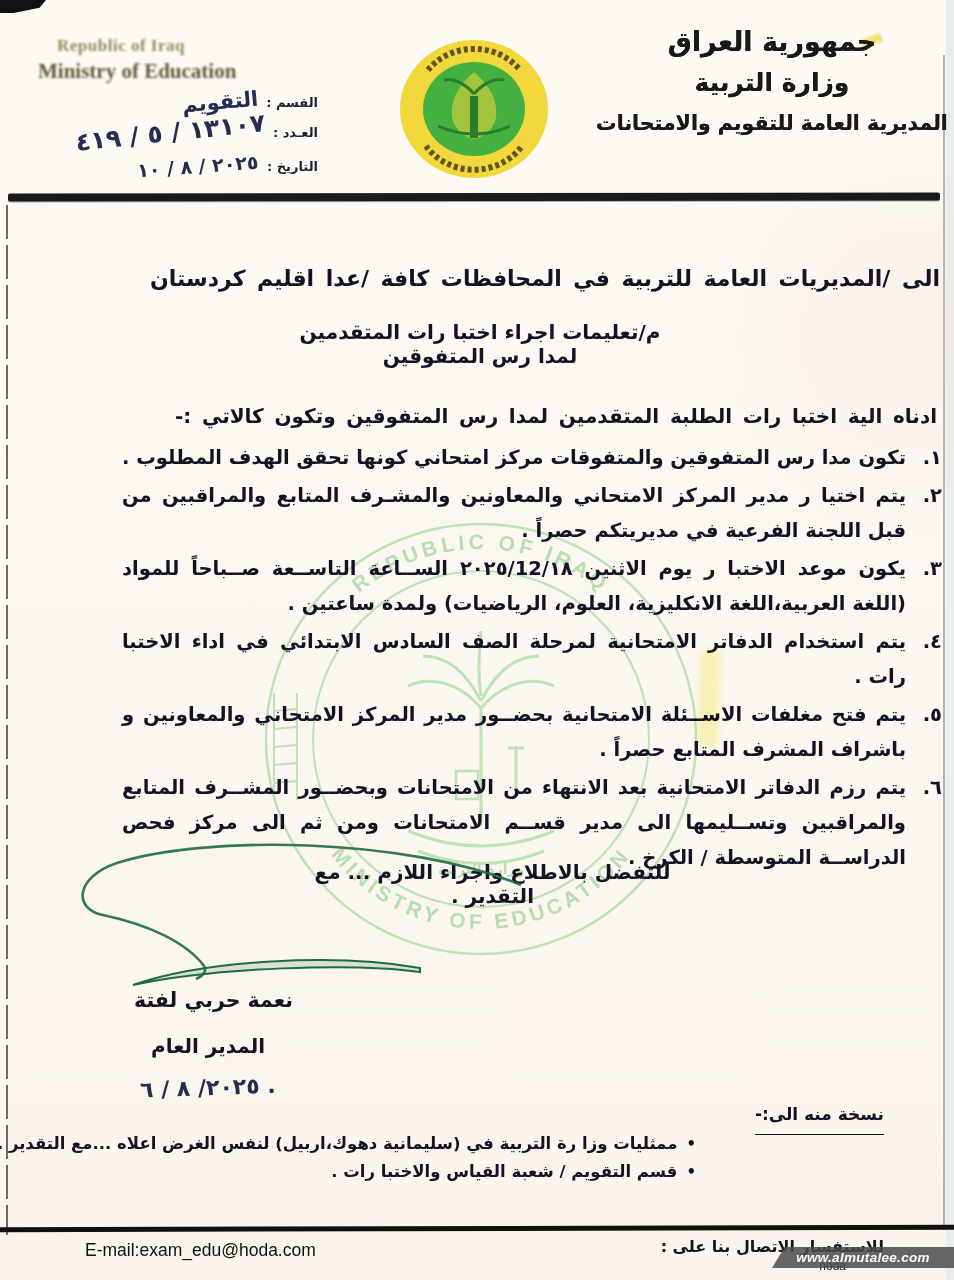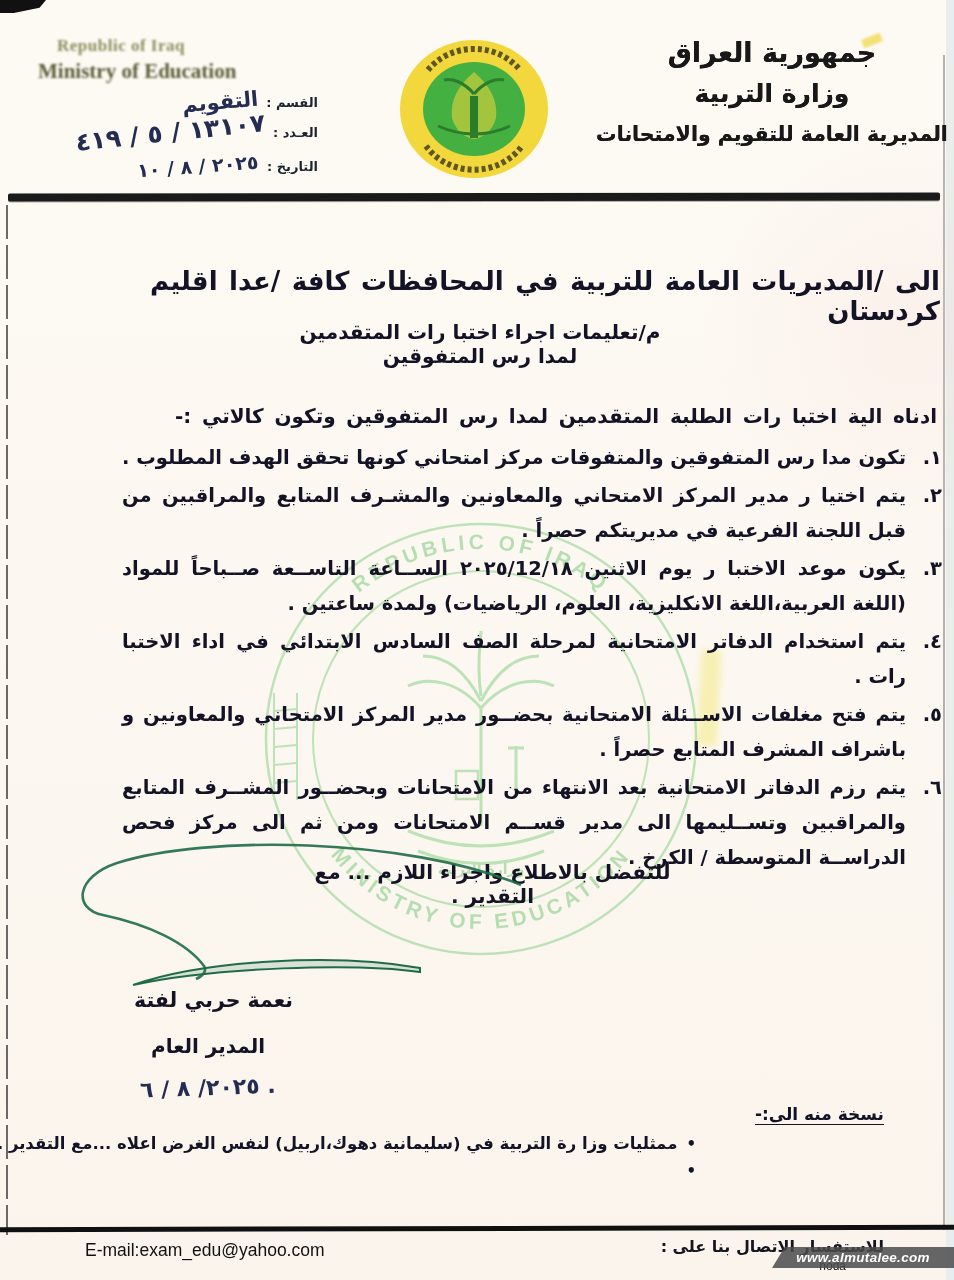--- a/index.html
+++ b/index.html
@@ -34,47 +34,47 @@
     font-size:17px;color:#8e8e5e;filter:blur(1px);letter-spacing:.5px;}
   .eng2{left:38px;top:59px;font-family:"Liberation Serif",serif;font-weight:bold;
     font-size:21px;color:#5c5c38;filter:blur(.8px);}
   .hfield{position:absolute;right:636px;display:flex;direction:rtl;align-items:center;gap:8px;white-space:nowrap;}
   .hfield .lbl{font-size:13px;font-weight:bold;color:#1c2430;text-align:right;}
   .hand{color:#232c52;font-weight:600;}
   .f1{top:90px}.f2{top:118px}.f3{top:155px}
   .v1{font-size:21px;transform:rotate(-5deg);}
   .v2{font-size:25px;transform:rotate(-6deg);letter-spacing:3px;}
   .v3{font-size:19px;transform:rotate(-4deg);letter-spacing:2px;}
-  .callig{left:594px;top:26px;width:356px;text-align:center;direction:rtl;color:#181818;margin-top:11px;}
+  .callig{left:594px;top:26px;width:356px;text-align:center;direction:rtl;color:#181818;}
   .callig .c1{font-size:27px;font-weight:bold;text-shadow:0 0 .6px #181818;}
   .callig .c2{font-size:25px;font-weight:bold;margin-top:11px;text-shadow:0 0 .6px #181818;}
   .callig .c3{font-size:20.5px;font-weight:bold;margin-top:14px;text-shadow:0 0 .5px #181818;}
   
   .ar{direction:rtl;font-weight:bold;}
-  .to-line{left:150px;top:266px;width:790px;font-size:26px;
+  .to-line{left:150px;top:266px;width:790px;font-size:22px;
     text-align:justify;text-align-last:justify;}
   .subject{left:280px;top:320px;width:400px;font-size:20px;text-align:center;}
   .greeting{left:645px;top:364px;width:268px;font-size:20px;
     text-align:justify;text-align-last:justify;}
   .intro{left:175px;top:404px;width:762px;font-size:20px;
     text-align:justify;text-align-last:justify;}
   .list{left:122px;top:440px;width:820px;}
   .item{display:flex;direction:rtl;gap:10px;margin-bottom:3px;
     font-size:19.5px;font-weight:bold;line-height:35px;}
   .item .num{flex:0 0 26px;text-align:right;}
   .item .txt{flex:1;text-align:justify;text-justify:inter-word;}
   .closing{left:280px;top:860px;width:425px;font-size:20px;text-align:center;}
   
   .sig-name{left:128px;top:988px;width:165px;font-size:20.5px;text-align:right;}
   .sig-title{left:138px;top:1034px;width:140px;font-size:20px;text-align:center;}
   .sig-date{left:140px;top:1074px;width:200px;font-size:22px;direction:ltr;
     color:#232c52;font-weight:600;transform:rotate(-2deg);letter-spacing:2px;}
   
   .cc-head{right:70px;top:1104px;font-size:17px;direction:rtl;
-    border-bottom:1.5px solid #15151f;padding-bottom:0;}
+    border-bottom:1.5px solid #15151f;padding-bottom:10px;}
   .cc-list{right:258px;top:1134px;}
   .cc-row{display:flex;direction:rtl;gap:9px;align-items:baseline;
     white-space:nowrap;margin-bottom:9px;font-size:16.5px;font-weight:bold;justify-content:flex-start;}
   .cc-row .blt{font-size:15px;}
   .hoda{right:108px;top:1259px;font-family:Liberation Sans, sans-serif;font-size:12px;color:#222;font-weight:normal;}
   
   .email{left:85px;top:1240px;font-size:17.5px;color:#111;font-family:"Liberation Sans",sans-serif;}
   .contact{right:70px;top:1237px;font-size:16px;direction:rtl;color:#15151f;z-index:3;}
   .wm-bar{right:0;top:1247px;width:182px;height:21px;background:rgba(75,75,78,.85);
     z-index:5;display:flex;align-items:center;justify-content:center;
@@ -219,24 +219,25 @@
   <div class="abs sig-date">٢٠٢٥/ ٨ / ٦ .</div>
 
   <div class="abs ar cc-head">نسخة منه الى:-</div>
   <div class="abs cc-list">
     <div class="cc-row ar">
       <span class="blt">•</span>
       <span>ممثليات وزا رة التربية في (سليمانية دهوك،اربيل) لنفس الغرض اعلاه ...مع التقدير .</span>
     </div>
     <div class="cc-row ar">
       <span class="blt">•</span>
+      <span>قسم التقويم / شعبة القياس والاختبا رات .</span>
     </div>
   </div>
   <div class="abs hoda">hoda</div>
 
   <div class="abs footer-line"></div>
-  <div class="abs email">E-mail:exam_edu@yahoo.com</div>
+  <div class="abs email">E-mail:exam_edu@hoda.com</div>
   <div class="abs ar contact">للاستفسار الاتصال بنا على :</div>
   <div class="abs wm-bar">
     <span>www.almutalee.com</span>
   </div>
 
 </div>
 
 </body></html>

